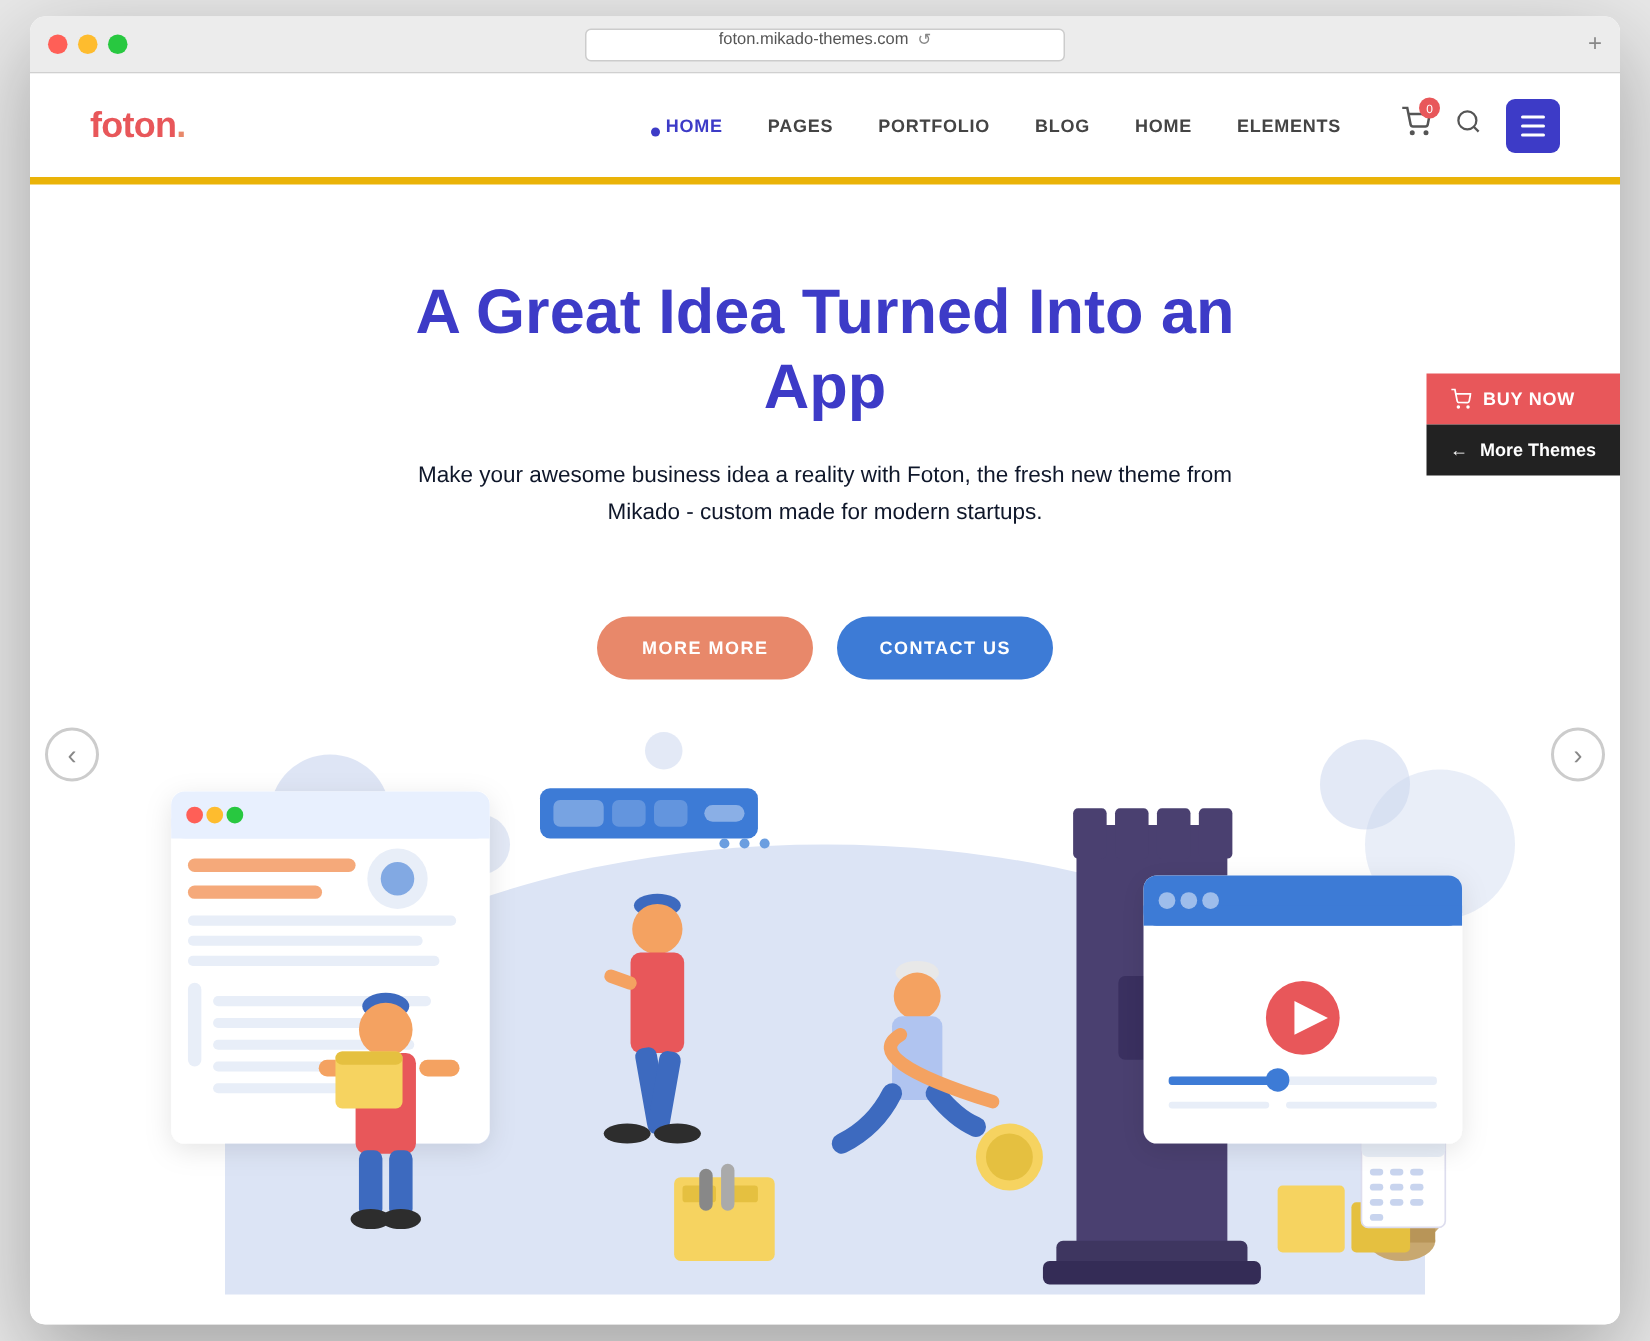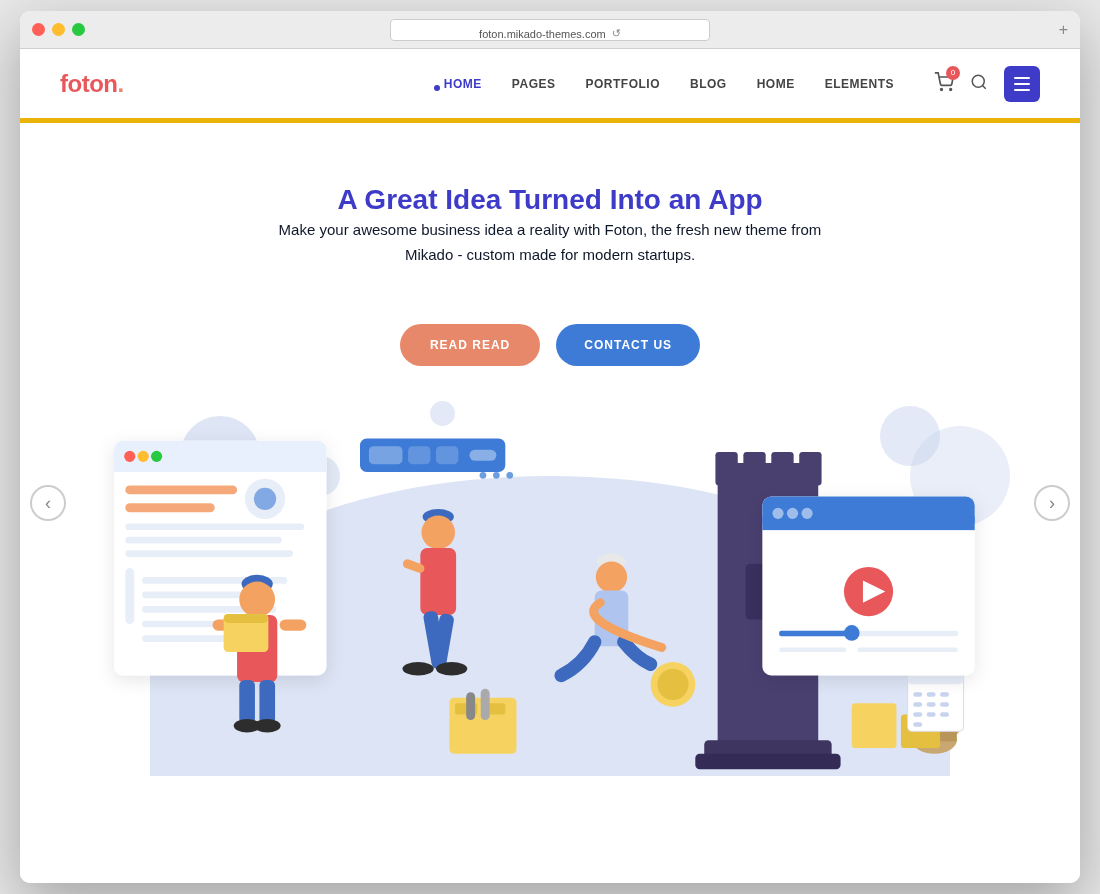--- a/index.html
+++ b/index.html
@@ -30,21 +30,21 @@
     .mac-addressbar {
       position: absolute;
       left: 50%;
       transform: translateX(-50%);
       width: 320px;
       height: 22px;
       background: #fff;
       border-radius: 4px;
       border: 1px solid #ccc;
       display: flex;
-      align-items: flex-end;
+      align-items: flex-start;
       justify-content: center;
       gap: 6px;
     }
     .mac-url { font-size: 11px; color: #555; }
     .mac-reload { font-size: 11px; color: #888; }
     .mac-plus { position: absolute; right: 12px; font-size: 16px; color: #888; }
 
     
     .website { background: #fff; position: relative; overflow: hidden; }
 
@@ -125,24 +125,25 @@
       position: relative;
       padding: 60px 40px 0;
       overflow: hidden;
     }
     .hero-content {
       text-align: center;
       max-width: 560px;
       z-index: 2;
     }
     .hero-title {
-      font-size: 28px;
+      font-size: 42px;
       font-weight: 700;
       color: #3d3bc7;
       line-height: 1.2;
+      margin-bottom: 20px;
     }
     .hero-subtitle {
       font-size: 15px;
       color: #0f172a;
       line-height: 1.7;
       margin-bottom: 56px;
     }
     .hero-buttons { display: flex; gap: 16px; justify-content: center; }
     .btn-read-more {
       padding: 14px 30px;
@@ -333,21 +334,21 @@
         <span>‹</span>
       </div>
       <div class="slider-arrow slider-arrow-right">
         <span>›</span>
       </div>
 
       <div class="hero-content">
         <h1 class="hero-title">A Great Idea Turned Into an App</h1>
         <p class="hero-subtitle">Make your awesome business idea a reality with Foton, the fresh new theme from Mikado - custom made for modern startups.</p>
         <div class="hero-buttons">
-          <button class="btn-read-more">READ READ</button>
+          <button class="btn-read-more">MORE MORE</button>
           <button class="btn-contact">CONTACT US</button>
         </div>
       </div>
 
       <div class="illustration-area">
 
         <div class="blob-circle-1"></div>
         <div class="blob-circle-2"></div>
         <div class="blob-circle-3"></div>
         <div class="blob-circle-4"></div>
@@ -493,14 +494,28 @@
 
           <rect x="615" y="210" width="160" height="5" rx="2" fill="#e8eef8"></rect>
           <rect x="615" y="210" width="65" height="5" rx="2" fill="#3d7bd6"></rect>
           <circle cx="680" cy="212" r="7" fill="#3d7bd6"></circle>
           <rect x="615" y="225" width="60" height="4" rx="2" fill="#e8eef8"></rect>
           <rect x="685" y="225" width="90" height="4" rx="2" fill="#e8eef8"></rect>
         </svg>
       </div>
     </div>
 
+    <div class="floating-buttons">
+      <button class="btn-buy-now">
+        <svg width="14" height="14" viewBox="0 0 24 24" fill="none" stroke="white" stroke-width="2">
+          <circle cx="9" cy="21" r="1"></circle>
+            <circle cx="20" cy="21" r="1"></circle>
+          <path d="M1 1h4l2.68 13.39a2 2 0 0 0 2 1.61h9.72a2 2 0 0 0 2-1.61L23 6H6"></path>
+        </svg>
+        <span>BUY NOW</span>
+      </button>
+      <button class="btn-more-themes">
+        <span>←</span>
+        <span>More Themes</span>
+      </button>
+    </div>
   </div>
 </div>
 
 </body></html>

